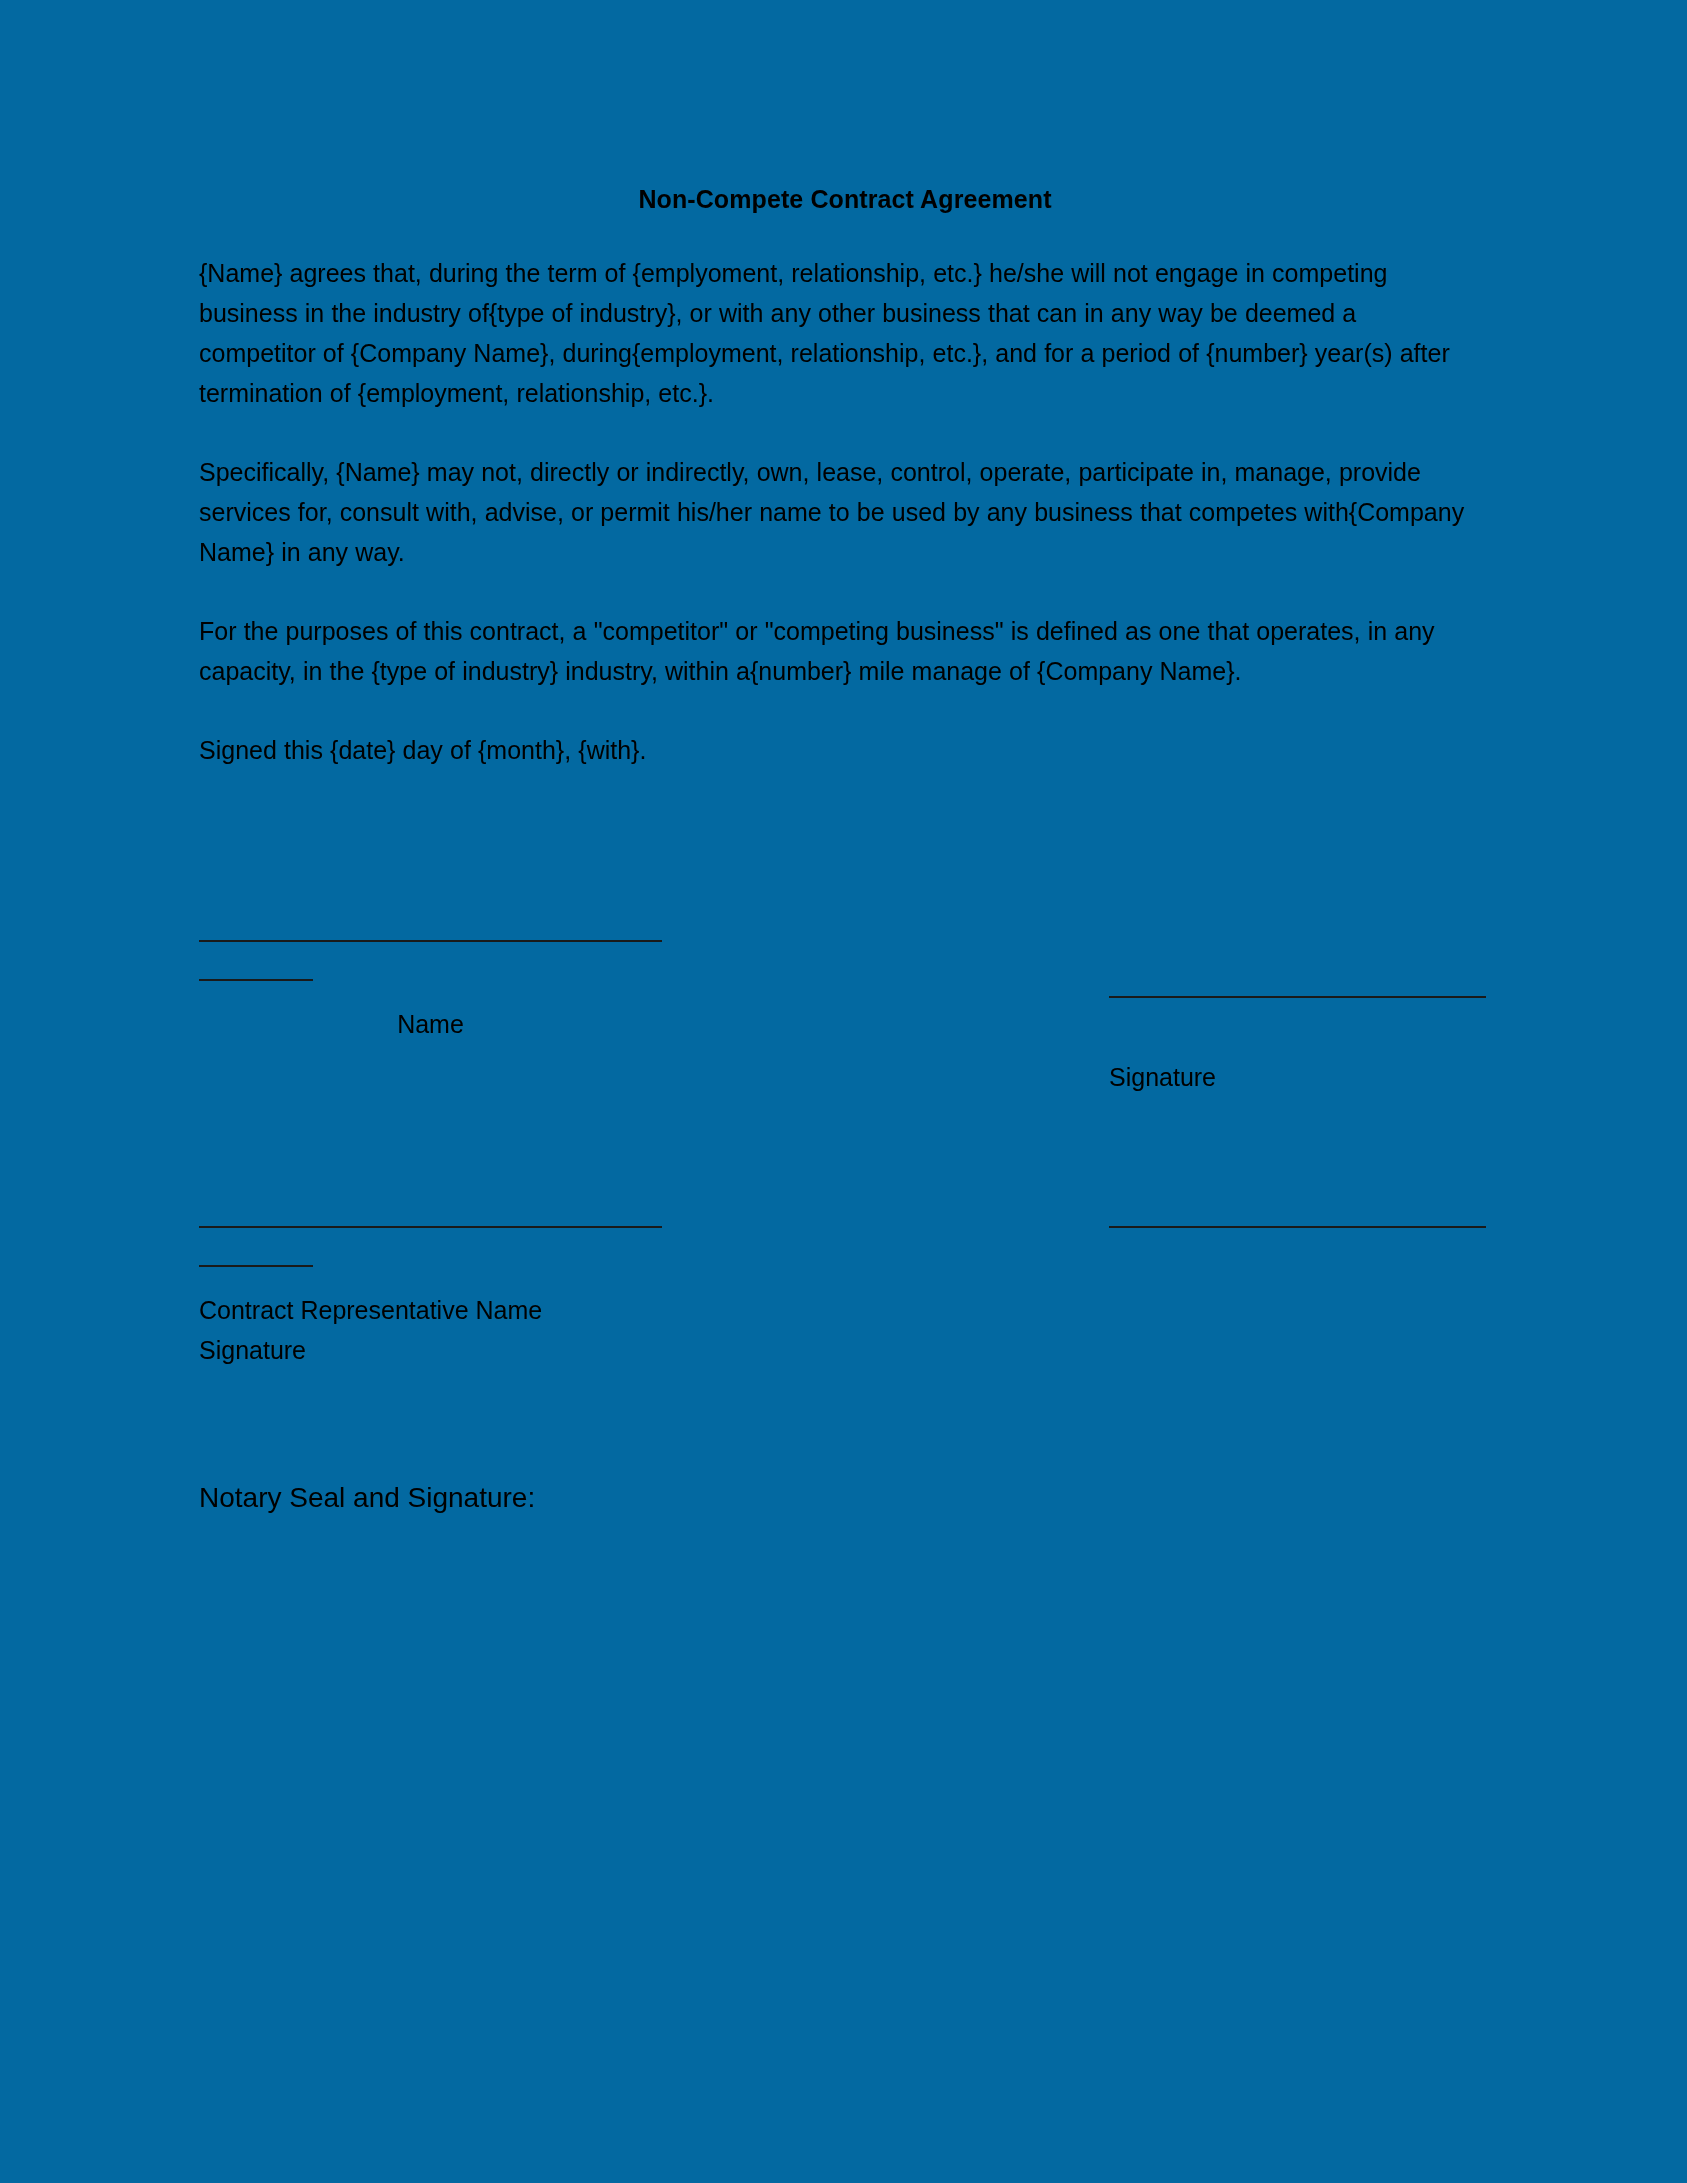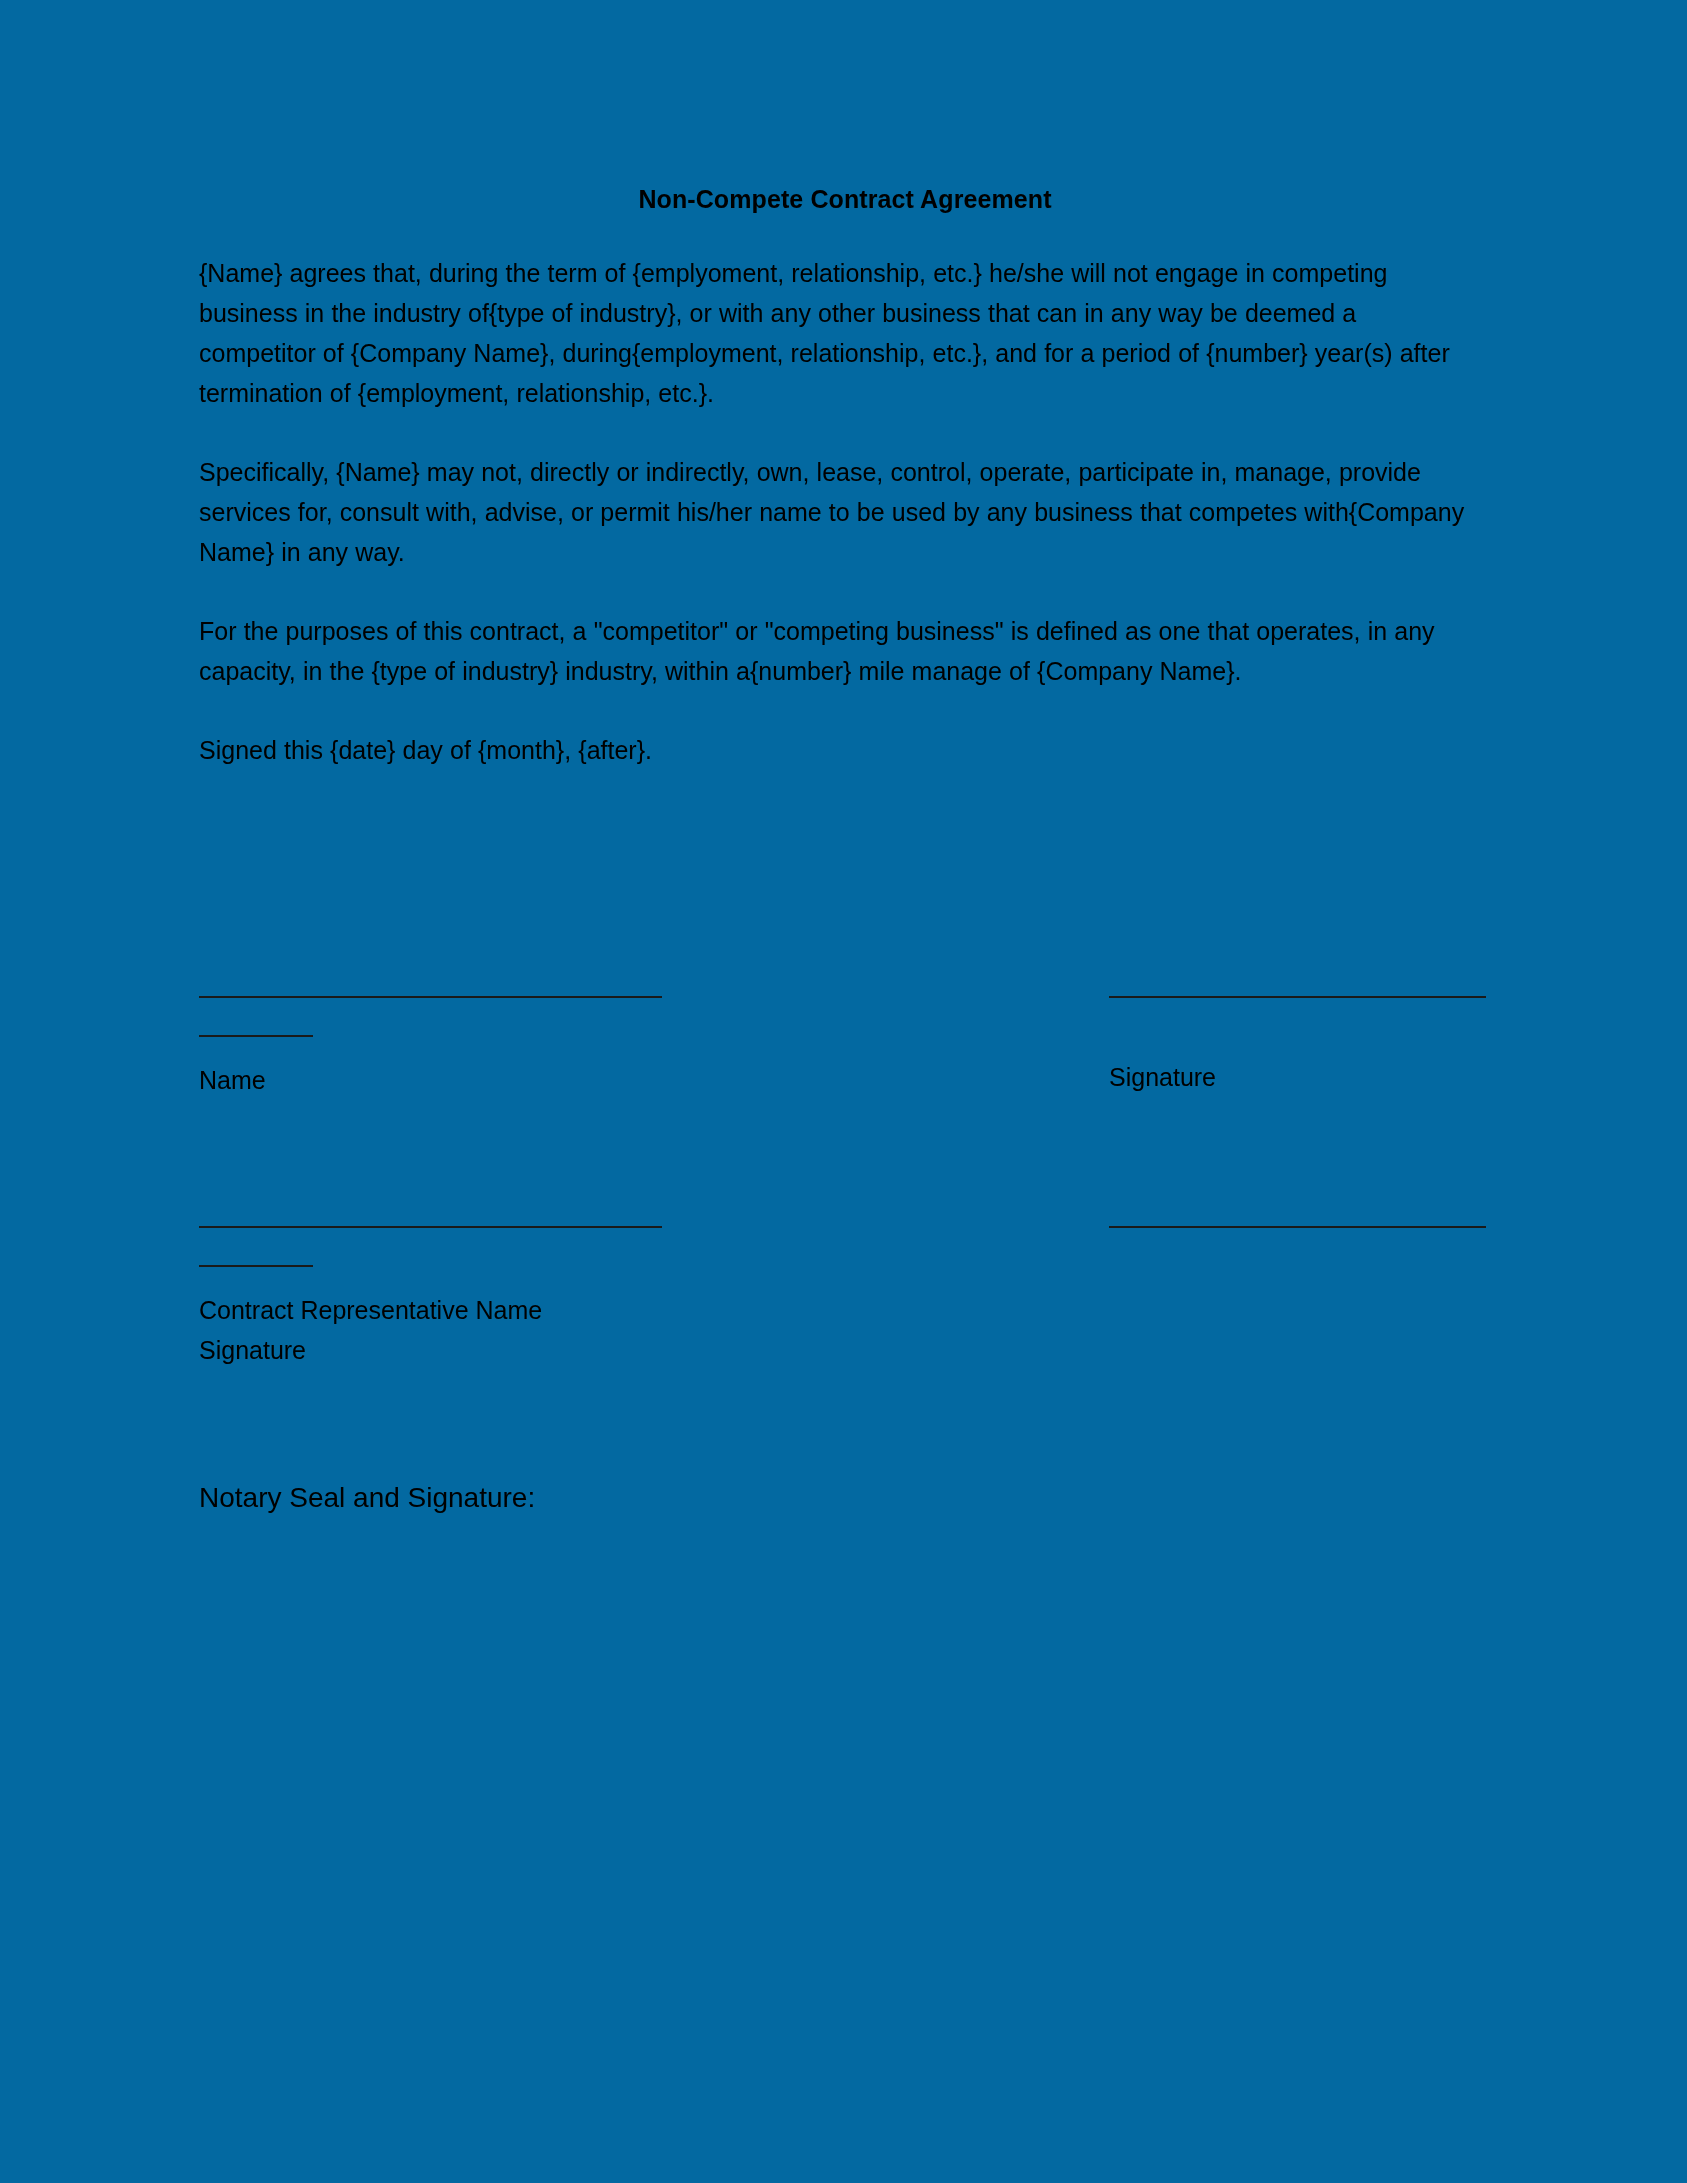--- a/index.html
+++ b/index.html
@@ -110,25 +110,25 @@
     <div class="spacer-para"></div>
 
     <p class="para"><span>Specifically, </span><b>{Name}</b><span> may not, directly or indirectly, own, lease, control, operate, participate in, manage, provide services for, consult with, advise, or permit his/her name to be used by any business that competes with</span><b>{Company Name}</b><span> in any way.</span></p>
 
     <div class="spacer-para"></div>
 
     <p class="para"><span>For the purposes of this contract, a "competitor" or "competing business" is defined as one that operates, in any capacity, in the </span><b>{type of industry}</b><span> industry, within a</span><b>{number}</b><span> mile manage of </span><b>{Company Name}</b><span>.</span></p>
 
     <div class="spacer-para"></div>
 
-    <p class="para"><span>Signed this </span><b>{date}</b><span> day of </span><b>{month}</b><span>, </span><b>{after}</b><span>.</span></p>
+    <p class="para"><span>Signed this </span><b>{date}</b><span> day of </span><b>{month}</b><span>, </span><b>{with}</b><span>.</span></p>
 
   </div>
 
-  <div class="sig-block" style="left:199px; top:996px;">
+  <div class="sig-block" style="left:199px; top:940px;text-align:center;">
     <span class="rule-long"></span>
     <span class="rule-short"></span>
     <div class="sig-label">Name</div>
   </div>
 
   <div class="sig-block" style="left:1109px; top:996px;">
     <span class="rule-right"></span>
     <div class="sig-label sig-label-right">Signature</div>
   </div>
 

